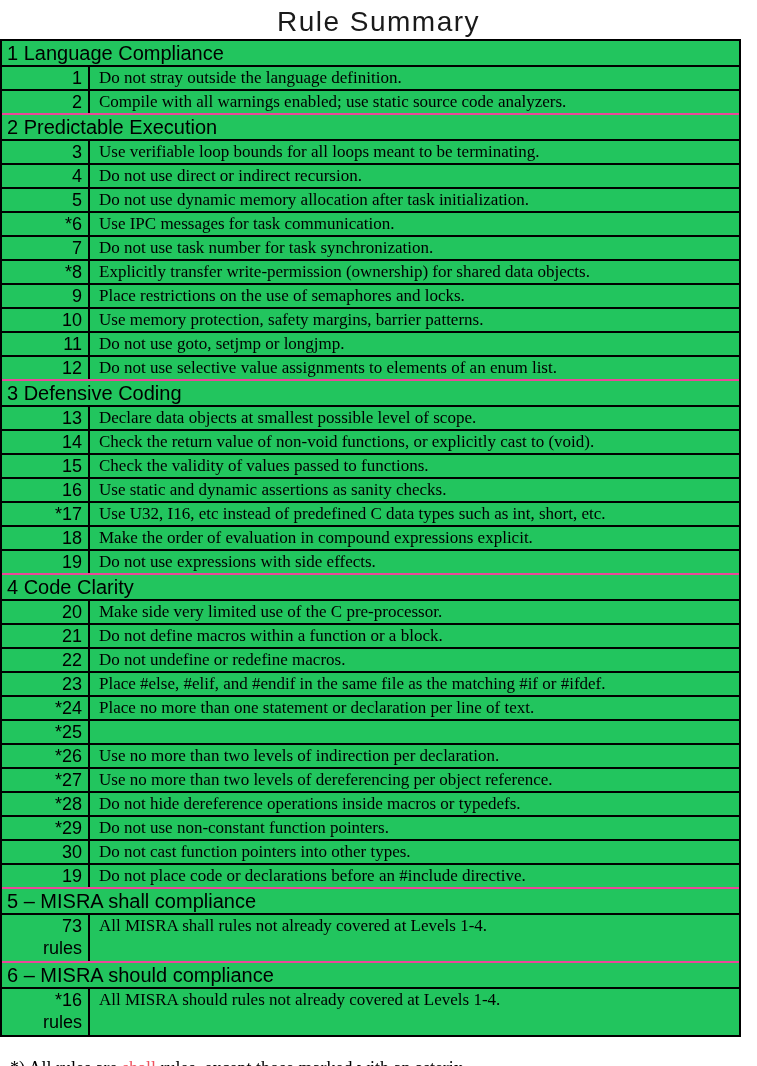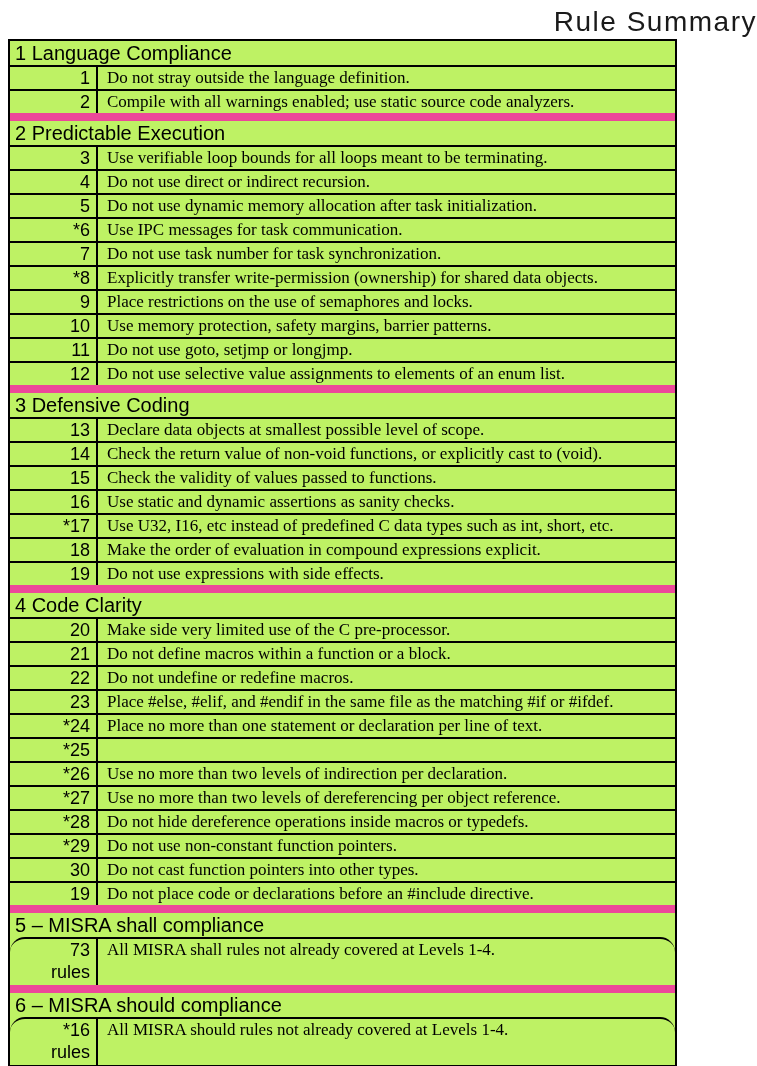--- a/index.html
+++ b/index.html
@@ -6,52 +6,51 @@
   .page {
     position: relative;
     width: 757px;
     height: 1066px;
     background: #ffffff;
     color: #000000;
     font-family: "Liberation Sans", sans-serif;
     overflow: hidden;
   }
   .title {
-    text-align: right;
+    text-align: center;
     font-size: 28px;
     line-height: 33px;
     padding-top: 5px;
     height: 34px;
     letter-spacing: 1.5px;
     color: #1a1a1a;
   }
   .rules-table {
-    margin-left: 8px;
-    width: 669px;
+    width: 741px;
     box-sizing: border-box;
     border: 2px solid #000000;
-    background: #bef264;
+    background: #22c55e;
   }
   .section-header {
     height: 24px;
     line-height: 24px;
     font-size: 20px;
     padding-left: 5px;
-    border-top: 8px solid #ec4899;
+    border-top: 2px solid #ec4899;
     overflow: hidden;
     white-space: nowrap;
   }
   .rules-table > .section-header:first-child { border-top: none; }
   .rule-row {
     display: flex;
     height: 22px;
     border-top: 2px solid #000000;
     overflow: hidden;
   }
-  .rule-row.tall { height: 46px; border-radius: 15px; }
+  .rule-row.tall { height: 46px; }
   .num-cell {
     width: 88px;
     box-sizing: border-box;
     border-right: 2px solid #000000;
     text-align: right;
     padding-right: 6px;
     font-size: 18px;
     line-height: 22px;
     flex: none;
   }

